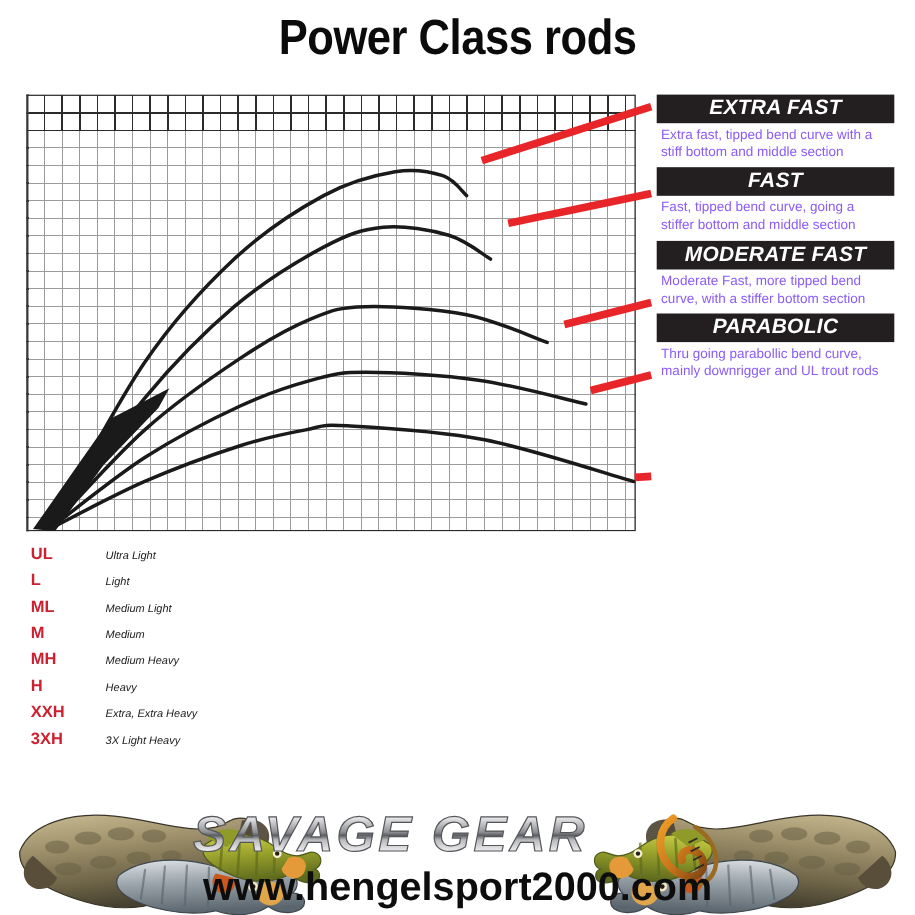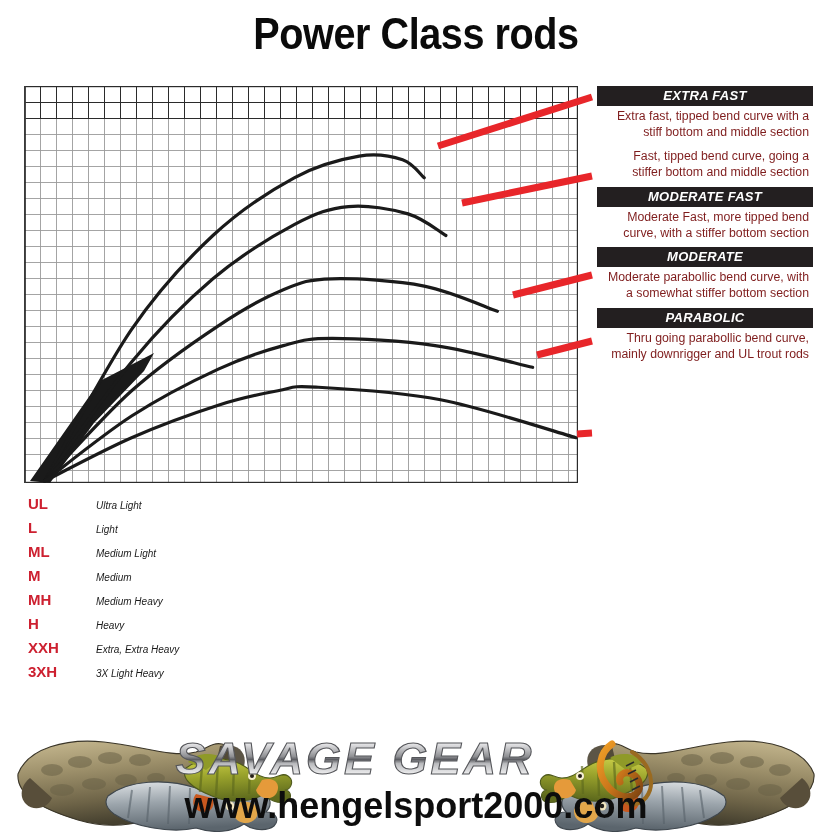--- a/index.html
+++ b/index.html
@@ -37,31 +37,31 @@
   #chart-svg { display: block; }
 
   
   #legend { position: absolute; left: 597px; top: 86px; width: 216px; }
   .legend-entry { margin-bottom: 6px; }
   .legend-bar {
     background: #231f20;
     color: #ffffff;
     font-weight: bold;
     font-style: italic;
-    font-size: 13px;
+    font-size: 19px;
     text-align: center;
     padding: 3px 2px 4px 2px;
     letter-spacing: 0.3px;
     line-height: 1.0;
   }
   .legend-desc {
-    color: #7f1d1d;
+    color: #8b5cf6;
     font-size: 12.3px;
     line-height: 1.28;
-    text-align: right;
+    text-align: left;
     padding: 3px 4px 0 4px;
   }
 
   
   #abbrev-table {
     position: absolute; left: 28px; top: 495px;
     width: 330px;
   }
   .abbrev-row {
     display: flex;
@@ -254,32 +254,29 @@
   </svg>
 
   <div id="legend">
 
     <div class="legend-entry">
       <div class="legend-bar">EXTRA FAST</div>
       <div class="legend-desc">Extra fast, tipped bend curve with a stiff bottom and middle section</div>
     </div>
 
     <div class="legend-entry">
+      <div class="legend-bar">FAST</div>
       <div class="legend-desc">Fast, tipped bend curve, going a stiffer bottom and middle section</div>
     </div>
 
     <div class="legend-entry">
       <div class="legend-bar">MODERATE FAST</div>
       <div class="legend-desc">Moderate Fast, more tipped bend curve, with a stiffer bottom section</div>
     </div>
 
-    <div class="legend-entry">
-      <div class="legend-bar">MODERATE</div>
-      <div class="legend-desc">Moderate parabollic bend curve, with a somewhat stiffer bottom section</div>
-    </div>
 
     <div class="legend-entry">
       <div class="legend-bar">PARABOLIC</div>
       <div class="legend-desc">Thru going parabollic bend curve, mainly downrigger and UL trout rods</div>
     </div>
 
   </div>
 
   <div id="abbrev-table">
 

